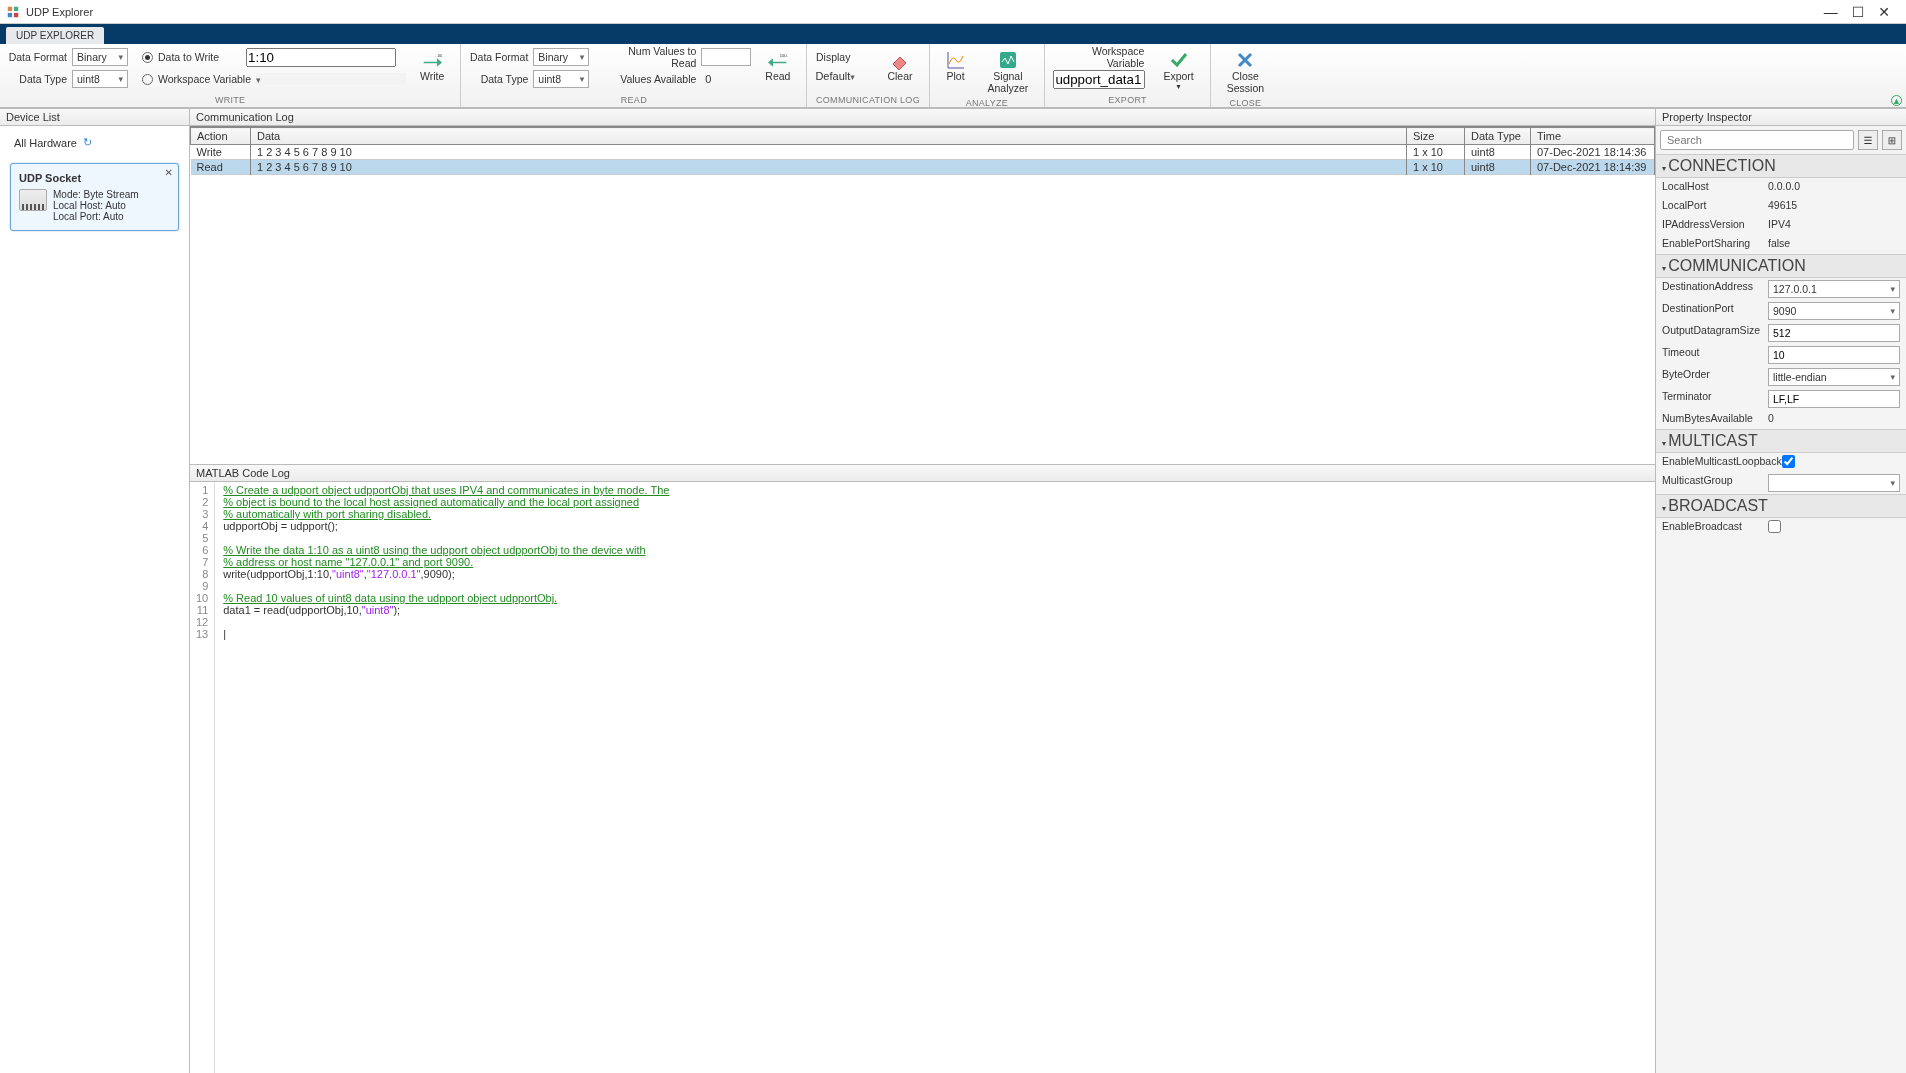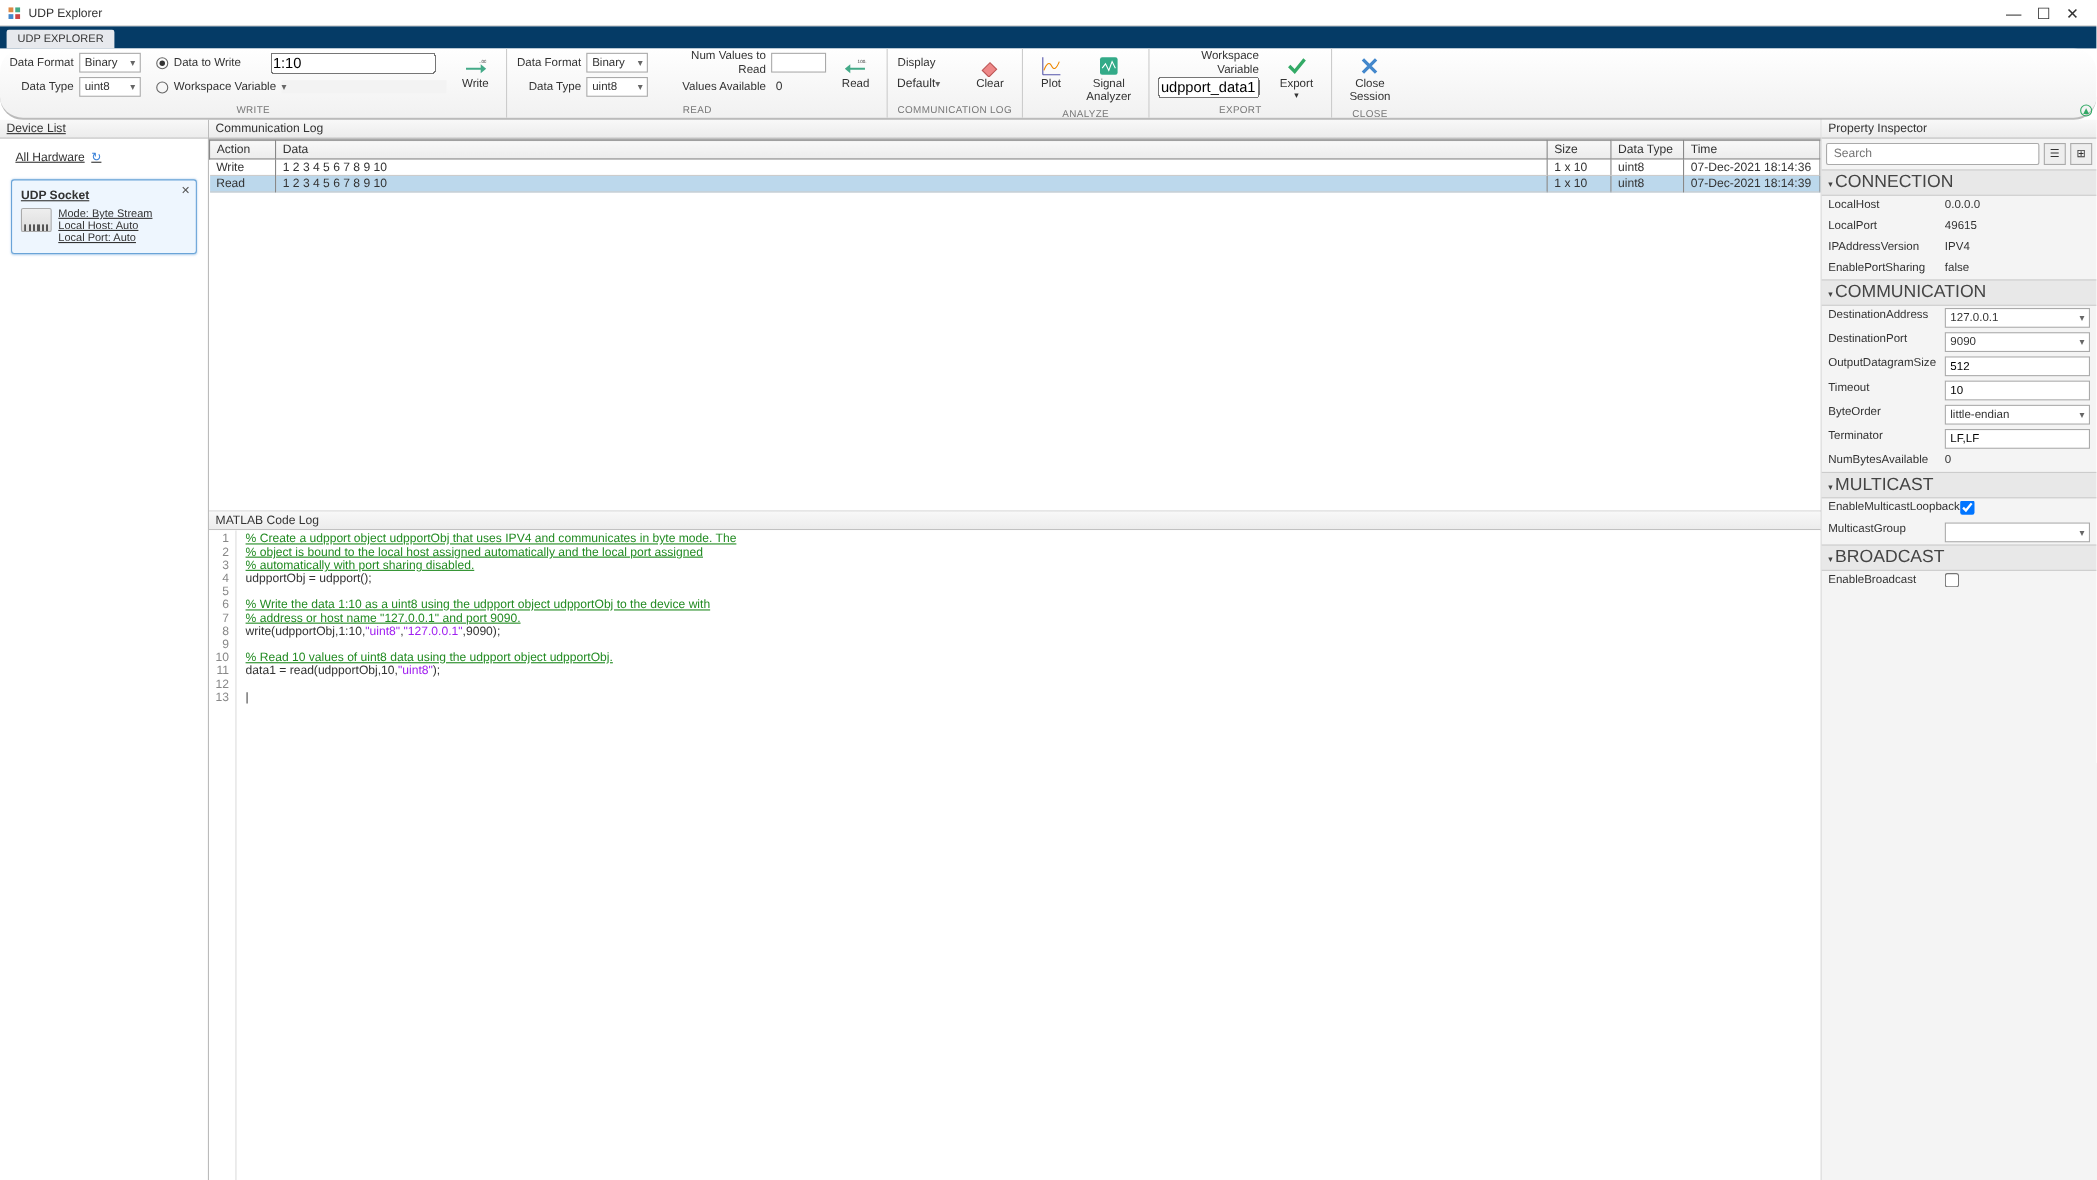--- a/index.html
+++ b/index.html
@@ -3,36 +3,36 @@
 <meta charset="utf-8">
 <style>
 * { box-sizing: border-box; margin: 0; padding: 0; font-family: "Segoe UI", Arial, sans-serif; }
 body { background: #fff; font-size: 11px; color: #333; overflow: hidden; }
 .titlebar { background: #fff; border-bottom: 1px solid #ccc; height: 24px; display: flex; align-items: center; padding: 0 6px; }
 .titlebar-icon { width: 14px; height: 14px; margin-right: 6px; }
 .titlebar-controls { margin-left: auto; display: flex; gap: 14px; padding-right: 10px;}
 .titlebar-controls span { font-size: 14px; cursor: pointer; font-family: Arial; }
 .tab-strip { background: #053b66; height: 20px; display: flex; align-items: flex-end; padding-left: 6px; }
 .tab { background: #e7e9ed; padding: 3px 10px; font-size: 10px; border-radius: 2px 2px 0 0; color: #333; }
-.toolbar { display: flex; border-bottom: 2px solid #bbb; background: linear-gradient(#fff, #f1f1f1); height: 65px; border-radius: 21px; }
+.toolbar { display: flex; border-bottom: 2px solid #bbb; background: linear-gradient(#fff, #f1f1f1); height: 65px; }
 .tgroup { border-right: 1px solid #ccc; display: flex; flex-direction: column; padding: 4px 8px 0 8px; position: relative; }
 .tgroup-body { flex: 1; display: flex; align-items: flex-start; gap: 6px; }
 .tgroup-label { text-align: center; font-size: 9px; color: #777; padding: 2px 0; letter-spacing: 0.3px;}
 .tfield { display: flex; align-items: center; margin-bottom: 4px; height: 18px; }
 .tfield label { font-size: 10.5px; width: 64px; text-align: right; padding-right: 5px; }
 .tfield .sel, .tfield .txt { border: 1px solid #aaa; background: #fff; font-size: 10.5px; height: 18px; padding: 0 4px; }
 .tfield .sel { width: 56px; display: flex; align-items: center; justify-content: space-between; }
 .dropdown-arrow::after { content: "▾"; font-size: 9px; color: #666; }
 .tbtn { display: flex; flex-direction: column; align-items: center; justify-content: center; padding: 2px 8px; cursor: pointer; font-size: 10.5px; }
 .tbtn svg, .tbtn .icon { width: 20px; height: 20px; }
 .radio-row { display: flex; align-items: center; gap: 5px; margin-bottom: 4px; font-size: 10.5px; height: 18px;}
 .radio { width: 11px; height: 11px; border-radius: 50%; border: 1px solid #666; display:inline-flex; align-items:center; justify-content:center; }
 .radio.checked::after { content:""; width:5px; height:5px; border-radius:50%; background:#333;}
 .body { display: flex; height: calc(100vh - 109px); }
-.device-list { width: 190px; border-right: 1px solid #bbb; background: #fff; display:flex; flex-direction:column;text-decoration:underline; }
+.device-list { width: 190px; border-right: 1px solid #bbb; background: #fff; display:flex; flex-direction:column; }
 .panel-title { background: linear-gradient(#f8f8f8,#ececec); border-bottom:1px solid #bbb; font-size:11px; padding: 2px 6px; font-weight:normal;}
 .device-list-body { padding: 10px; flex:1; overflow:auto;}
 .all-hw { font-size: 11px; display:flex; align-items:center; gap:6px; margin-bottom:14px; padding-left:4px;}
 .refresh-icon { color:#3b82d8; font-size:11px; }
 .device-card { border: 1px solid #6aa4d8; border-radius: 3px; padding:8px; background:#eef6fe; position:relative; box-shadow: 0 0 2px rgba(106,164,216,.6);}
 .device-card .close { position:absolute; top:3px; right:5px; font-size:10px; color:#555; cursor:pointer;}
 .device-card-title { font-weight:bold; margin-bottom:5px; font-size:11px; }
 .device-card-body { display:flex; gap:6px; font-size:10px; color:#333; }
 .device-chip { width:28px; height:22px; background:linear-gradient(#eee,#ddd); border:1px solid #aaa; border-radius:2px; display:flex; align-items:flex-end; justify-content:center;}
 .device-chip::before{ content:""; width:22px; height:6px; background:repeating-linear-gradient(90deg,#555 0 2px, transparent 2px 4px);}

